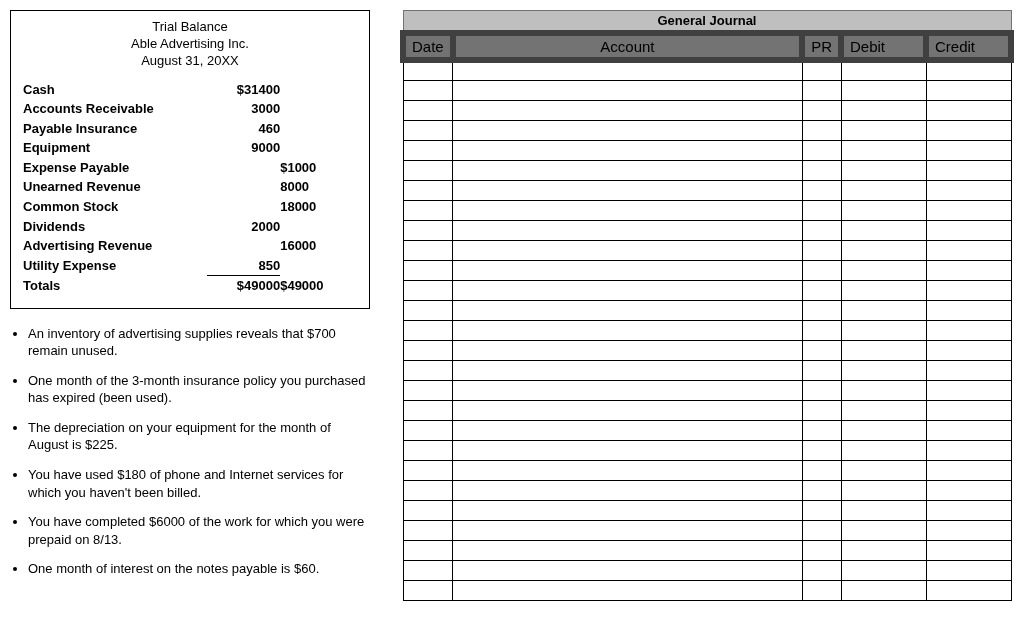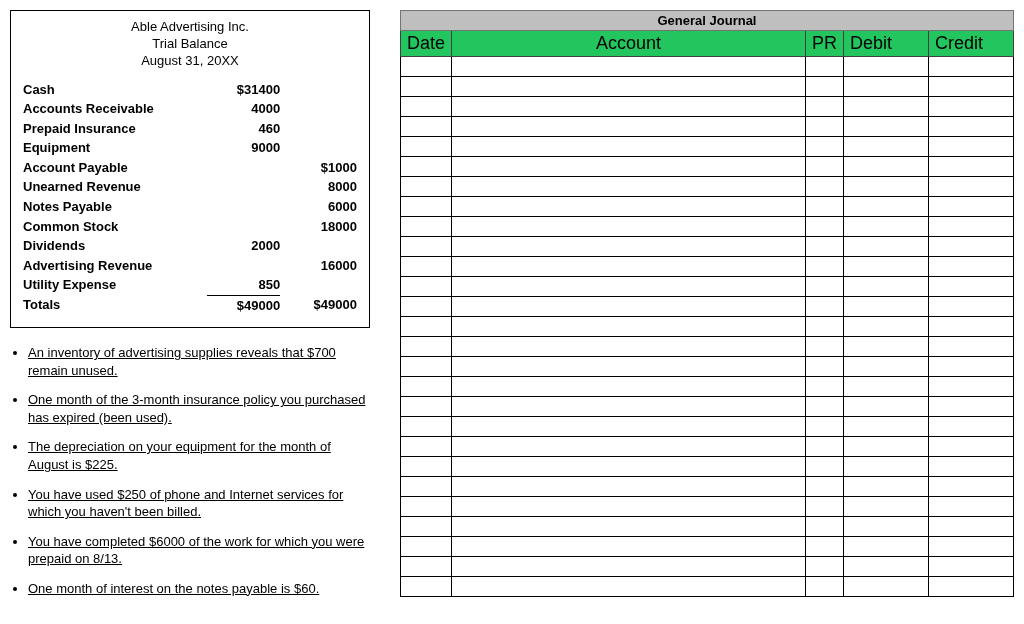--- a/index.html
+++ b/index.html
@@ -39,113 +39,107 @@
     width: 100%;
     border-collapse: collapse;
   }
   .tb-table td {
     padding: 1px 0;
     line-height: 1.35;
     font-weight: bold;
   }
   .tb-name { width: 55%; }
   .tb-debit { width: 22%; text-align: right; padding-right: 10px; }
-  .tb-credit { width: 23%; text-align: right; padding-right: 4px; }
+  .tb-credit { width: 23%; text-align: left; padding-right: 4px; }
   .tb-underline-debit {
     border-bottom: 1px solid #000;
   }
   .tb-totals .tb-debit,
   .tb-totals .tb-credit { }
   ul.bullets {
     list-style: disc;
     padding-left: 18px;
     margin: 16px 0 0 0;
-    text-decoration: underline;
   }
   ul.bullets li {
     margin-bottom: 12px;
     line-height: 1.35;
   }
   
   .gj-table {
     width: 100%;
     border-collapse: collapse;
   }
   .gj-title-row td {
     border: 1px solid #737373;
     background: #bfbfbf;
     text-align: center;
     font-weight: bold;
     padding: 2px;
     font-size: 13px;
   }
   .gj-head-row td {
-    border: 1px solid #404040;
-    background: #22c55e;
+    border: 6px solid #404040;
+    background: #737373;
     padding: 2px 6px;
-    font-size: 18px;
+    font-size: 15px;
   }
   .gj-body-row td {
     border: 1px solid #000;
     height: 20px;
     padding: 0;
   }
   .col-date    { width: 48px; }
   .col-account { width: auto; text-align: center; }
   .col-pr      { width: 30px; }
   .col-debit   { width: 85px; }
   .col-credit  { width: 85px; }
 </style>
 </head>
 <body>
 
 <div class="container">
   <div class="left-col">
     <div class="trial-balance-box">
       <div class="tb-header">
+        <div>Trial Balance</div>
         <div>Able Advertising Inc.</div>
-        <div>Trial Balance</div>
         <div>August 31, 20XX</div>
       </div>
       <table class="tb-table">
         <tbody id="tb-body">
             <tr>
               <td class="tb-name">Cash</td>
               <td class="tb-debit">$31400</td>
               <td class="tb-credit"></td>
             </tr>
             <tr>
               <td class="tb-name">Accounts Receivable</td>
-              <td class="tb-debit">4000</td>
-              <td class="tb-credit"></td>
-            </tr>
-            <tr>
-              <td class="tb-name">Prepaid Insurance</td>
+              <td class="tb-debit">3000</td>
+              <td class="tb-credit"></td>
+            </tr>
+            <tr>
+              <td class="tb-name">Payable Insurance</td>
               <td class="tb-debit">460</td>
               <td class="tb-credit"></td>
             </tr>
             <tr>
               <td class="tb-name">Equipment</td>
               <td class="tb-debit">9000</td>
               <td class="tb-credit"></td>
             </tr>
             <tr>
-              <td class="tb-name">Account Payable</td>
+              <td class="tb-name">Expense Payable</td>
               <td class="tb-debit"></td>
               <td class="tb-credit">$1000</td>
             </tr>
             <tr>
               <td class="tb-name">Unearned Revenue</td>
               <td class="tb-debit"></td>
               <td class="tb-credit">8000</td>
-            </tr>
-            <tr>
-              <td class="tb-name">Notes Payable</td>
-              <td class="tb-debit"></td>
-              <td class="tb-credit">6000</td>
             </tr>
             <tr>
               <td class="tb-name">Common Stock</td>
               <td class="tb-debit"></td>
               <td class="tb-credit">18000</td>
             </tr>
             <tr>
               <td class="tb-name">Dividends</td>
               <td class="tb-debit">2000</td>
               <td class="tb-credit"></td>
@@ -166,21 +160,21 @@
               <td class="tb-credit">$49000</td>
             </tr>
           </tbody>
       </table>
     </div>
 
     <ul class="bullets" id="adjustments-list">
         <li>An inventory of advertising supplies reveals that $700 remain unused.</li>
         <li>One month of the 3-month insurance policy you purchased has expired (been used).</li>
         <li>The depreciation on your equipment for the month of August is $225.</li>
-        <li>You have used $250 of phone and Internet services for which you haven't been billed.</li>
+        <li>You have used $180 of phone and Internet services for which you haven't been billed.</li>
         <li>You have completed $6000 of the work for which you were prepaid on 8/13.</li>
         <li>One month of interest on the notes payable is $60.</li>
       </ul>
   </div>
 
   <div class="right-col">
     <table class="gj-table">
       <tbody id="gj-body">
         <tr class="gj-title-row">
           <td colspan="5">General Journal</td>

